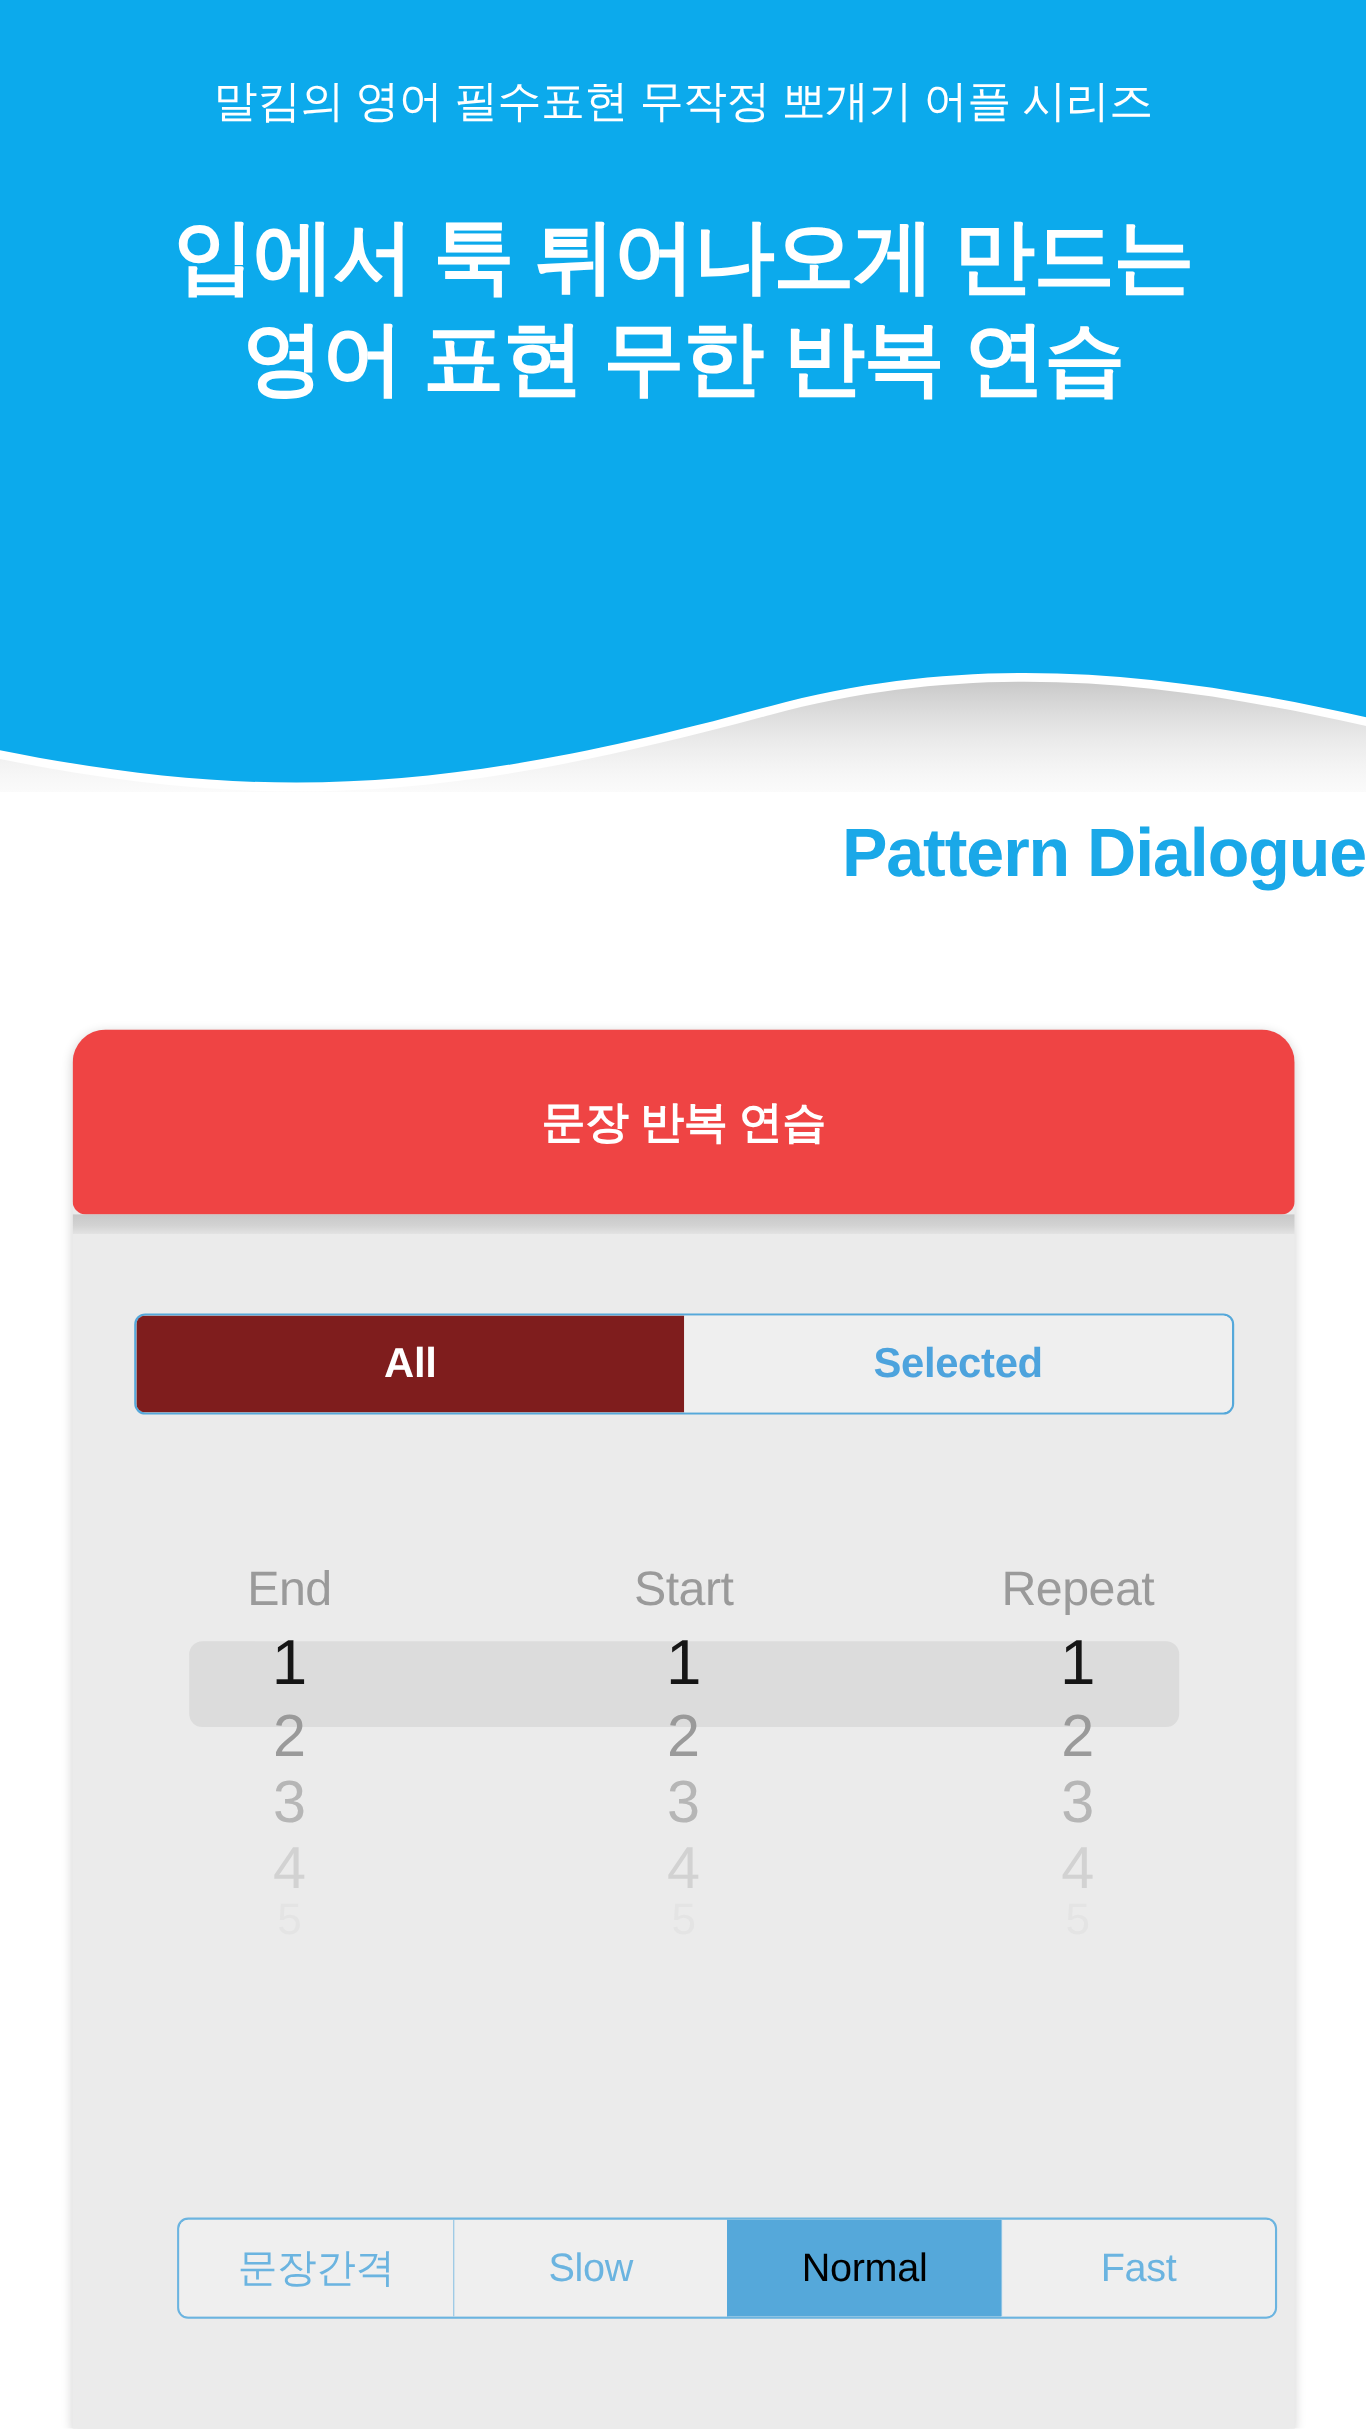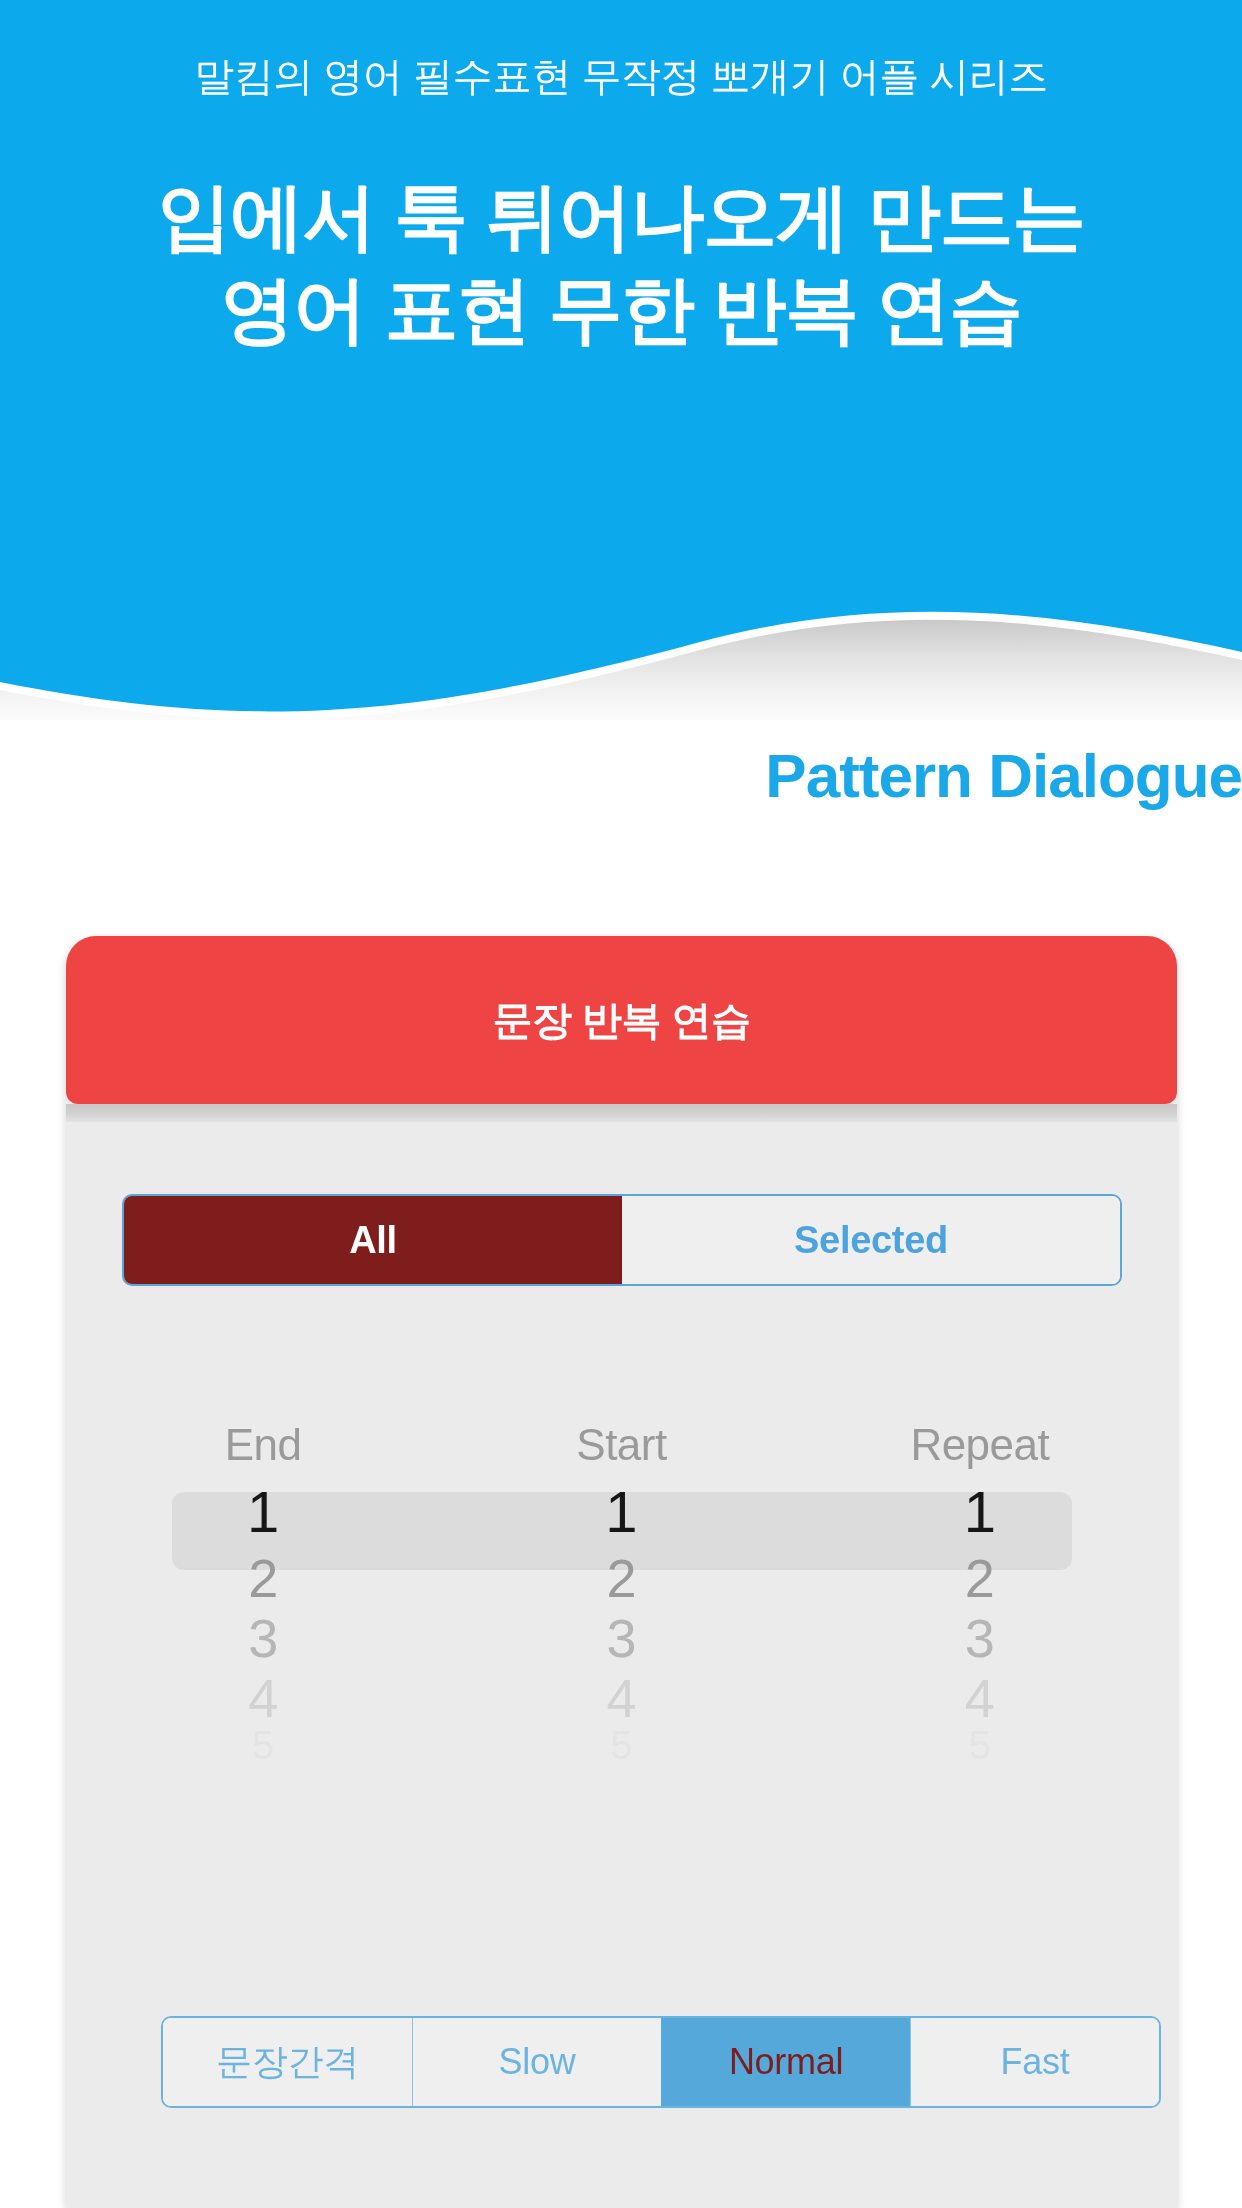--- a/index.html
+++ b/index.html
@@ -11,21 +11,21 @@
   }
   #screen { position:relative; width:1242px; height:2208px; background:#ffffff; overflow:hidden; }
 
   
   .hero-wrap { position:absolute; left:0; top:0; width:1242px; height:720px; }
   .hero-svg  { position:absolute; left:0; top:0; width:1242px; height:720px; display:block; }
   .hero-text { position:absolute; left:0; top:0; width:1242px; height:660px;
                display:flex; flex-direction:column; align-items:center; }
 
   .hero-kicker {
-    margin-top:52px;
+    margin-top:68px;
     font-size:40px; font-weight:400; color:#ffffff;
     letter-spacing:-0.5px; line-height:1.2; white-space:nowrap;
   }
   .hero-title {
     margin-top:70px;
     font-size:74px; font-weight:bold; color:#ffffff;
     text-align:center; line-height:1.26; letter-spacing:-1.5px;
   }
   .hero-title .l2 { display:block;text-align:center; }
 
@@ -110,21 +110,21 @@
     border:2px solid #6bb4e0; border-radius:10px; overflow:hidden;
     display:flex;
     margin-left:39px;
   }
   .seg-speed .seg {
     flex:1 1 25%; display:flex; align-items:center; justify-content:center;
     font-size:36px; font-weight:400; letter-spacing:-0.3px;
     border-left:1px solid #8dc3e4;
   }
   .seg-speed .seg:first-child { border-left:none; }
-  .seg-speed .seg.on  { background:#55a8da; color:#7f1d1d; border-left-color:#55a8da; }
+  .seg-speed .seg.on  { background:#55a8da; color:#000000; border-left-color:#55a8da; }
   .seg-speed .seg.off { background:#efefef; color:#6bb4e0; }
 </style>
 </head>
 <body>
 
 <div id="screen">
 
   <div class="hero-wrap">
     <svg class="hero-svg" viewBox="0 0 1242 720" preserveAspectRatio="none">
       <defs>

